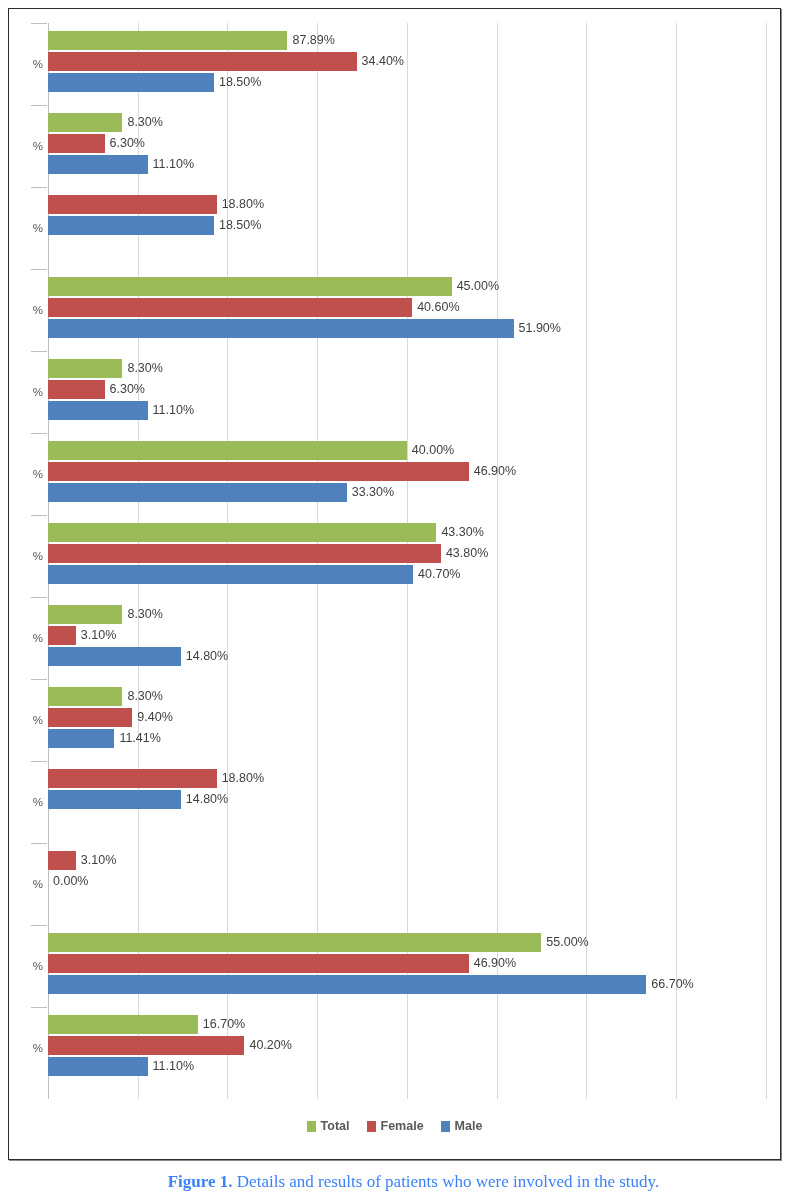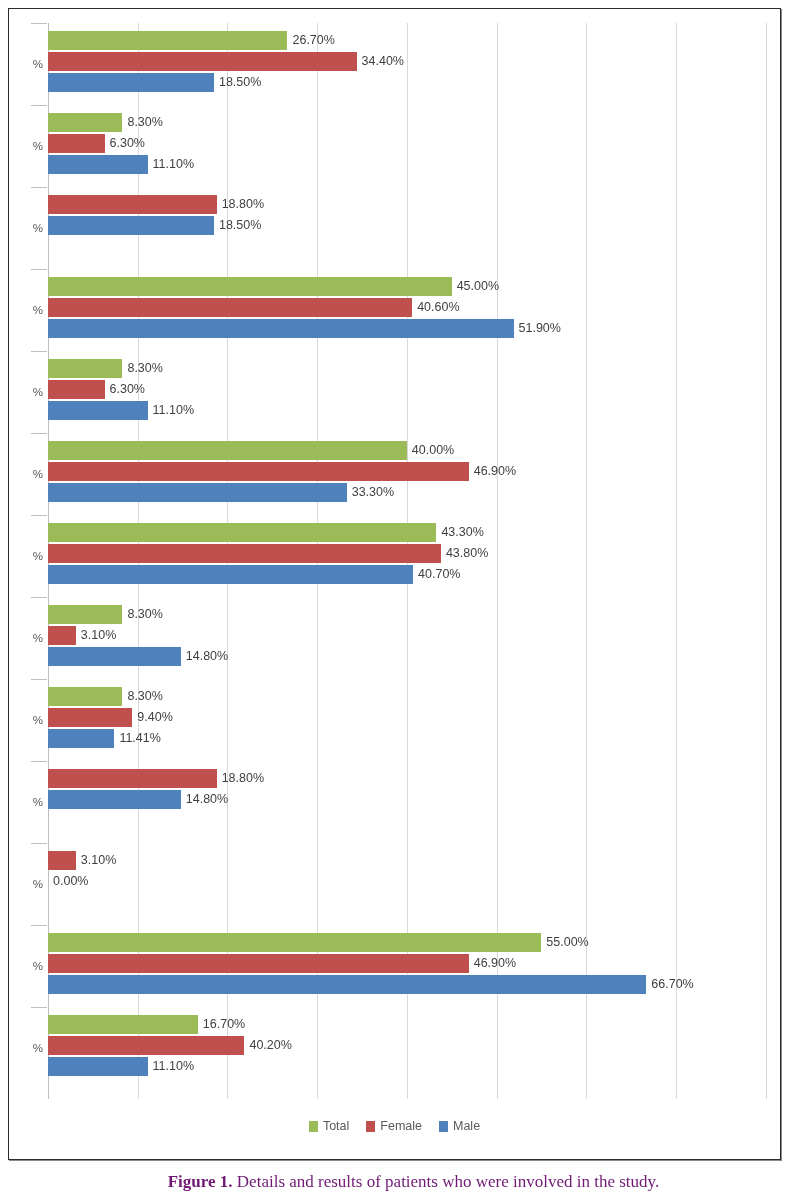--- a/index.html
+++ b/index.html
@@ -69,35 +69,36 @@
     margin-left:5px;
     white-space:nowrap;
     line-height:19px;
   }
 
   
   .legend{
     position:absolute;left:0;right:0;top:1110px;
     display:flex;align-items:center;justify-content:center;
     gap:17px;
+    font-weight:bold;
   }
   .legend-item{display:flex;align-items:center;gap:5px;}
   .legend-swatch{width:9px;height:11px;display:inline-block;}
   .legend-swatch.total{background:#9bbb59;}
   .legend-swatch.female{background:#c0504d;}
   .legend-swatch.male{background:#4f81bd;}
   .legend-label{font-size:12.5px;color:#595959;}
 
   
   .caption{
     position:absolute;left:0;right:0;top:1172px;
     text-align:center;
     font-family:"Liberation Serif", serif;
     font-size:17px;
-    color:#701a75;
+    color:#3b82f6;
     margin-left:36px;
   }
   .caption b{font-weight:bold;}
 </style>
 </head>
 <body>
 
 <div class="page">
 
   <div class="chart-frame">
@@ -114,21 +115,21 @@
           <div class="gridline" style="left: 666.9px;"></div>
           <div class="gridline" style="left: 756.6px;"></div>
         </div>
       <div class="cats" id="cats">
           <div class="cat-group">
             <div class="tick"></div>
             <div class="cat-label">%</div>
             <div class="bars">
               <div class="barrow">
                 <div class="bar total" style="width: 239.499px;"></div>
-                <span class="bar-value">26.70%</span>
+                <span class="bar-value">87.89%</span>
               </div>
               <div class="barrow">
                 <div class="bar female" style="width: 308.568px;"></div>
                 <span class="bar-value">34.40%</span>
               </div>
               <div class="barrow">
                 <div class="bar male" style="width: 165.945px;"></div>
                 <span class="bar-value">18.50%</span>
               </div>
             </div>

